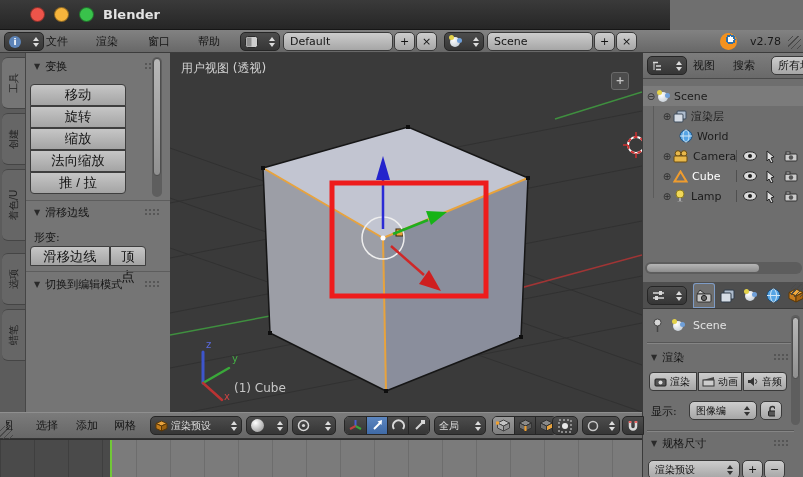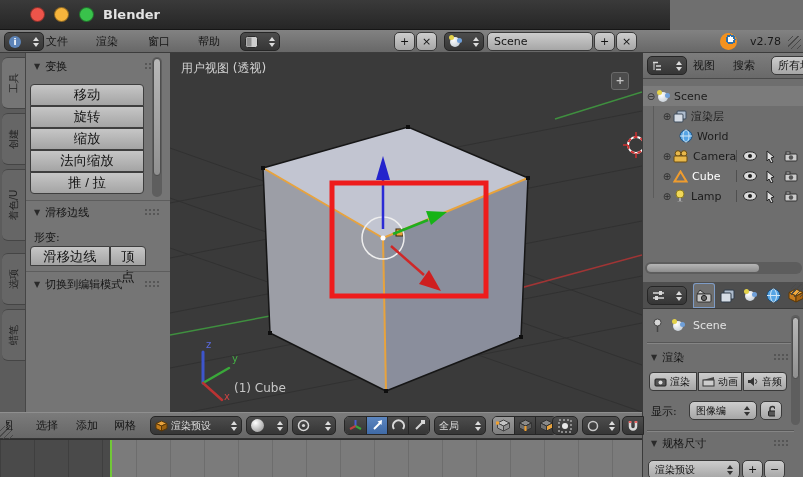--- a/index.html
+++ b/index.html
@@ -31,21 +31,21 @@
 .ball i{position:absolute;left:0;top:0;width:5px;height:5px;border-radius:50%;background:#e4d24a}
 .ball u{position:absolute;right:0;top:3px;width:5px;height:5px;border-radius:50%;background:#6f9fd8}
 #blender-logo{position:absolute;left:720px;top:3px;width:17px;height:17px;border-radius:50%;background:radial-gradient(circle at 62% 38%,#fff 0 3px,#2f6fa8 3px 5px,#f5921e 5px)}
 #version{position:absolute;left:750px;top:0;line-height:23px;color:#191919}
 
 #toolshelf{position:absolute;left:0;top:53px;width:170px;height:359px;background:#757575}
 #tabstrip{position:absolute;left:0;top:0;width:26px;height:359px;background:#5c5c5c;border-right:1px solid #474747}
 .vtab{position:absolute;left:2px;width:24px;background:#666;border:1px solid #454545;border-left:none;border-radius:0 0 0 0;border-radius:6px 0 0 6px;overflow:visible}
 .vtab span{position:absolute;left:50%;top:50%;transform:translate(-50%,-50%) rotate(-90deg);white-space:nowrap;font-size:10px;color:#222}
 .vtab.active{background:#757575}
-.tsbtn{position:absolute;left:4px;width:114px;height:22px;line-height:20px;padding:0 8px;background:linear-gradient(#c6c6c6,#a4a4a4);border:1px solid #3e3e3e;border-radius:0;color:#131313;margin-top:-1px}
+.tsbtn{position:absolute;left:4px;width:96px;height:22px;line-height:20px;padding:0 8px;background:linear-gradient(#c6c6c6,#a4a4a4);border:1px solid #3e3e3e;border-radius:0;color:#131313;margin-top:-1px}
 .vscroll{position:absolute;background:#5e5e5e;border-radius:5px}
 .vscroll b{position:absolute;left:1px;right:1px;background:linear-gradient(#b8b8b8,#909090);border-radius:4px;border:1px solid #4e4e4e}
 
 #viewport{position:absolute;left:170px;top:53px;width:472px;height:359px;background:#3a3a3a;overflow:hidden}
 #vp-label{position:absolute;left:11px;top:7px;color:#d2d2d2;font-size:12px}
 #vp-obj{position:absolute;left:64px;top:328px;color:#c8c8c8;font-size:12px}
 #vp-add{position:absolute;left:441px;top:19px;width:18px;height:18px;background:#4c4c4c;border:1px solid #6a6a6a;border-radius:3px;color:#c4c4c4;text-align:center;line-height:16px;font-weight:bold}
 .axlbl{position:absolute;font-size:10px}
 
 #rightcol{position:absolute;left:642px;top:53px;width:161px;height:424px;border-left:1px solid #3a3a3a}
@@ -103,20 +103,23 @@
   <div class="dk" style="left:240px;width:40px">
     <svg width="13" height="12">
         <rect x="0.5" y="0.5" width="12" height="11" rx="2" fill="#cfcfcf" stroke="#2a2a2a"></rect>
         <rect x="1.5" y="1.5" width="5" height="9" fill="#8f8f8f"></rect>
       </svg>
     <span class="stepper">
         <i class="u"></i>
         <i class="d"></i>
       </span>
   </div>
+  <div class="lt" style="left:283px;width:110px">
+      <span>Default</span>
+    </div>
   <div class="lt" style="left:394px;width:21px;justify-content:center">
       <span>+</span>
     </div>
   <div class="lt" style="left:416px;width:21px;justify-content:center">
       <span>×</span>
     </div>
   <div class="dk" style="left:444px;width:40px">
     <span class="ball">
         <b></b>
         <i></i>

